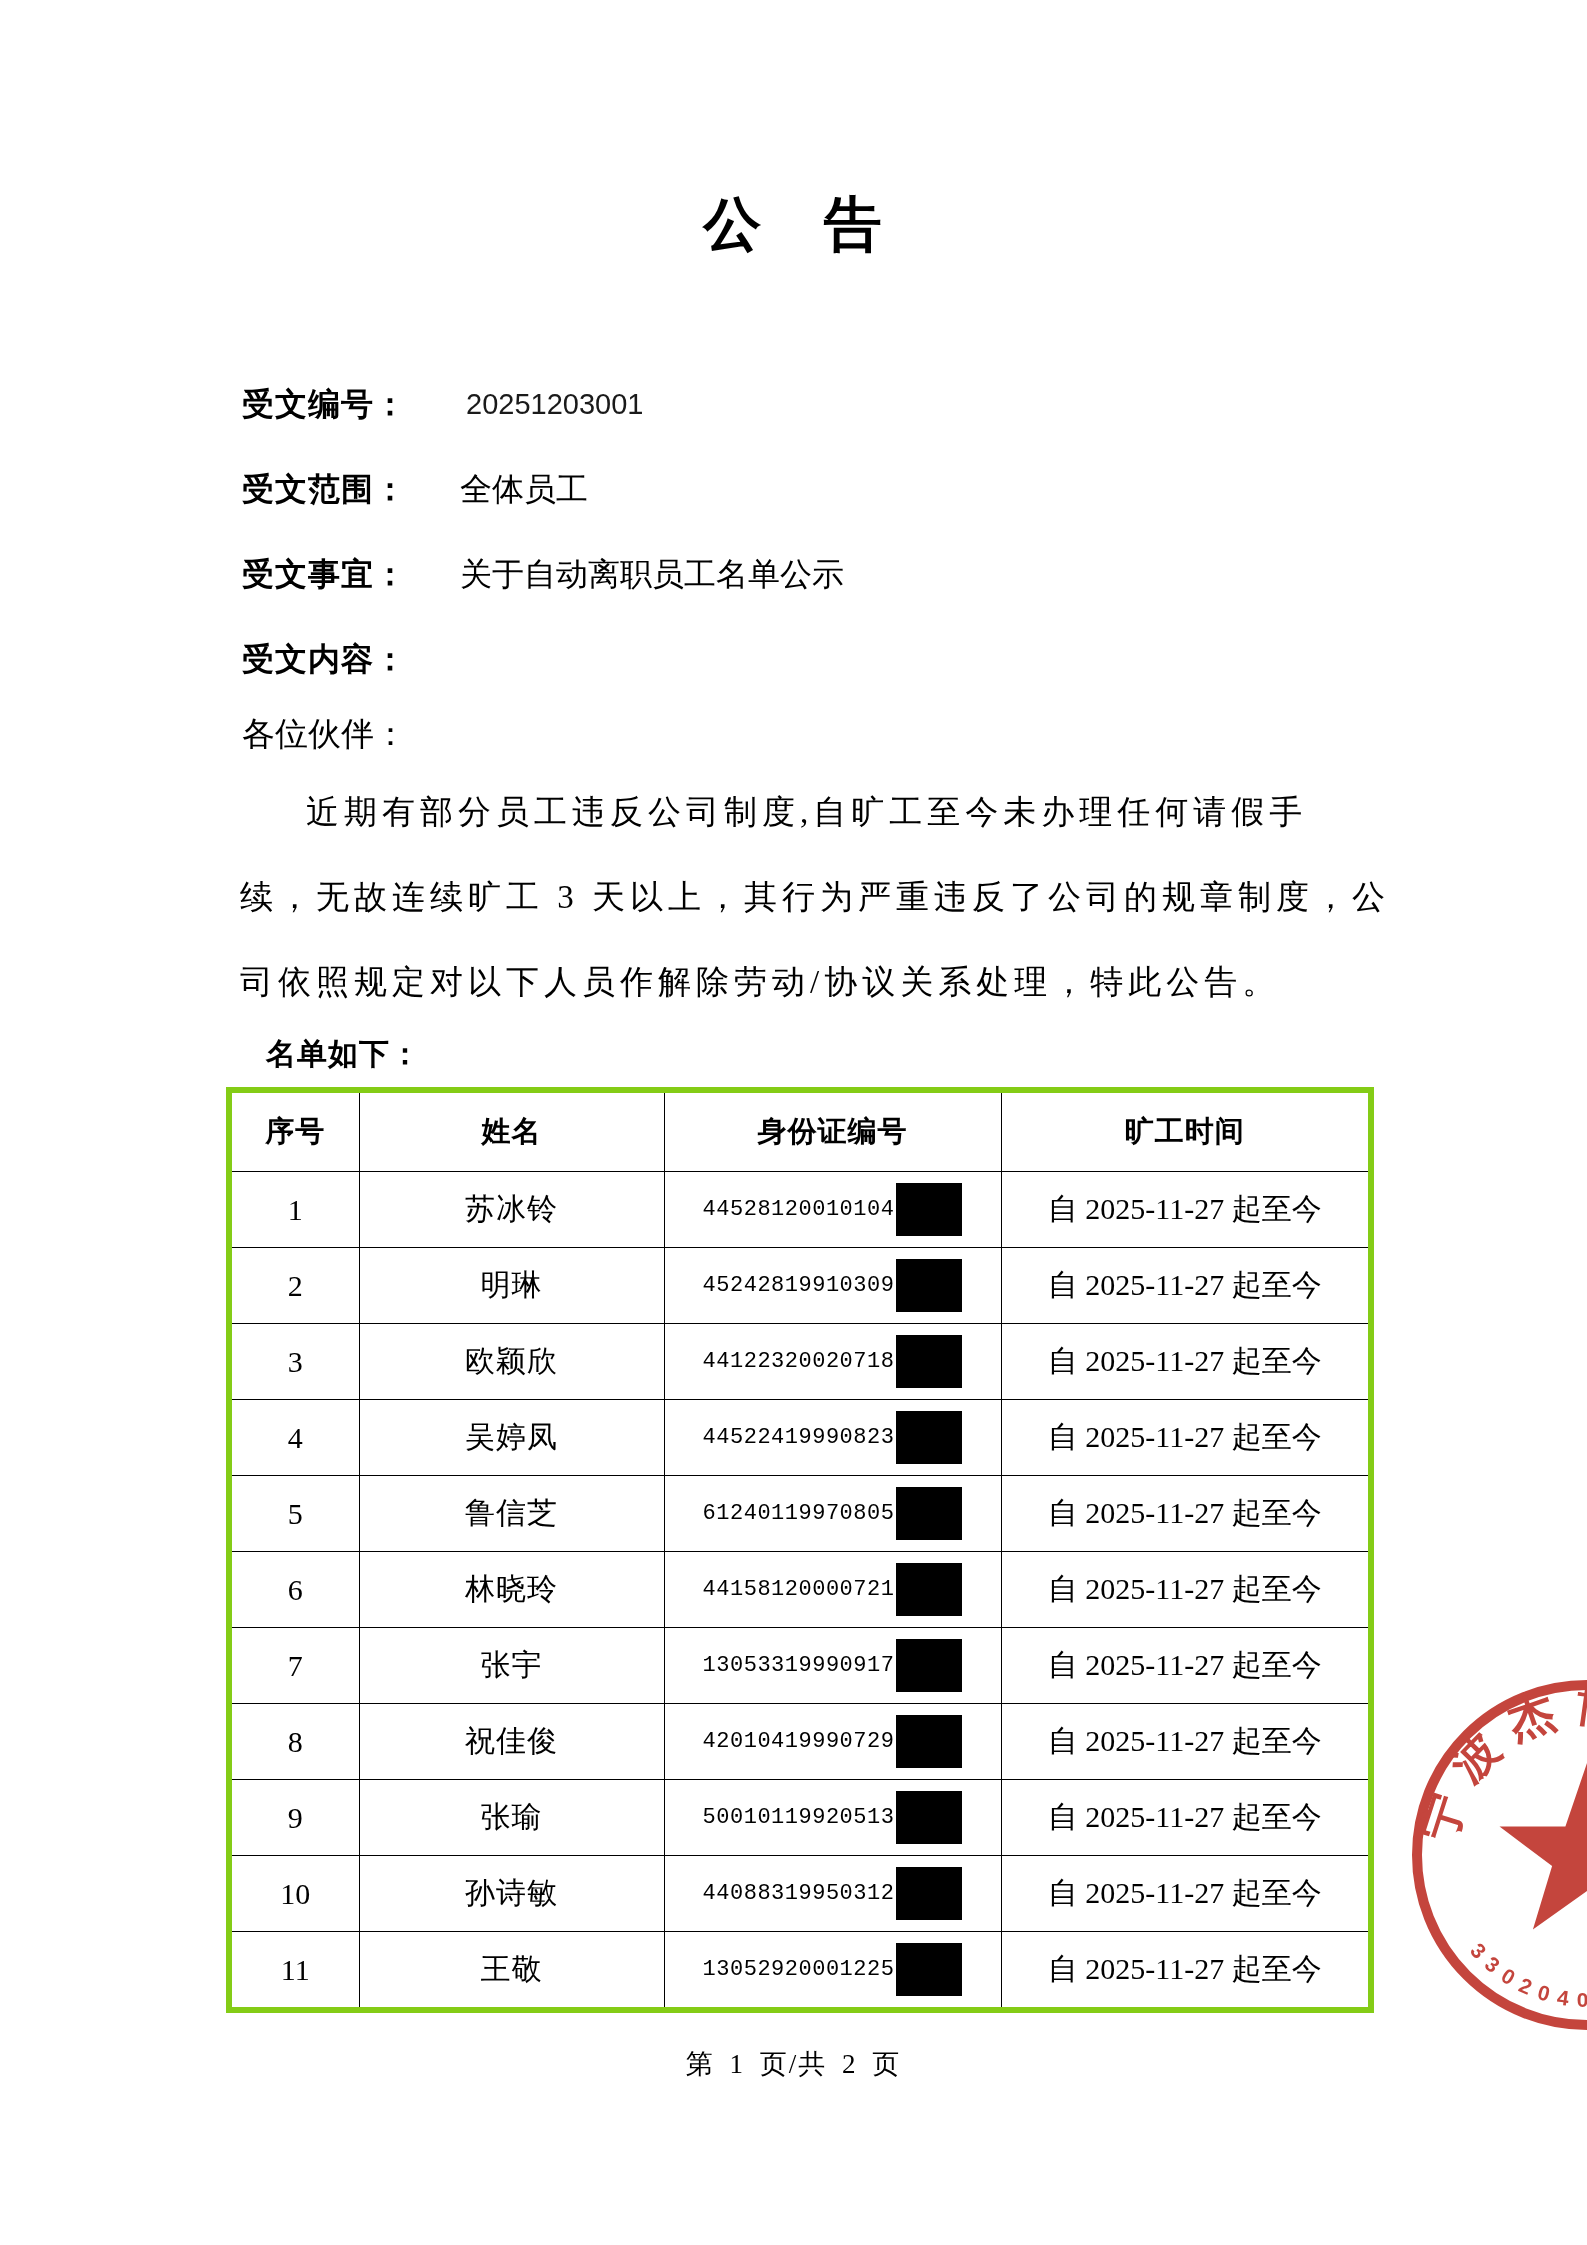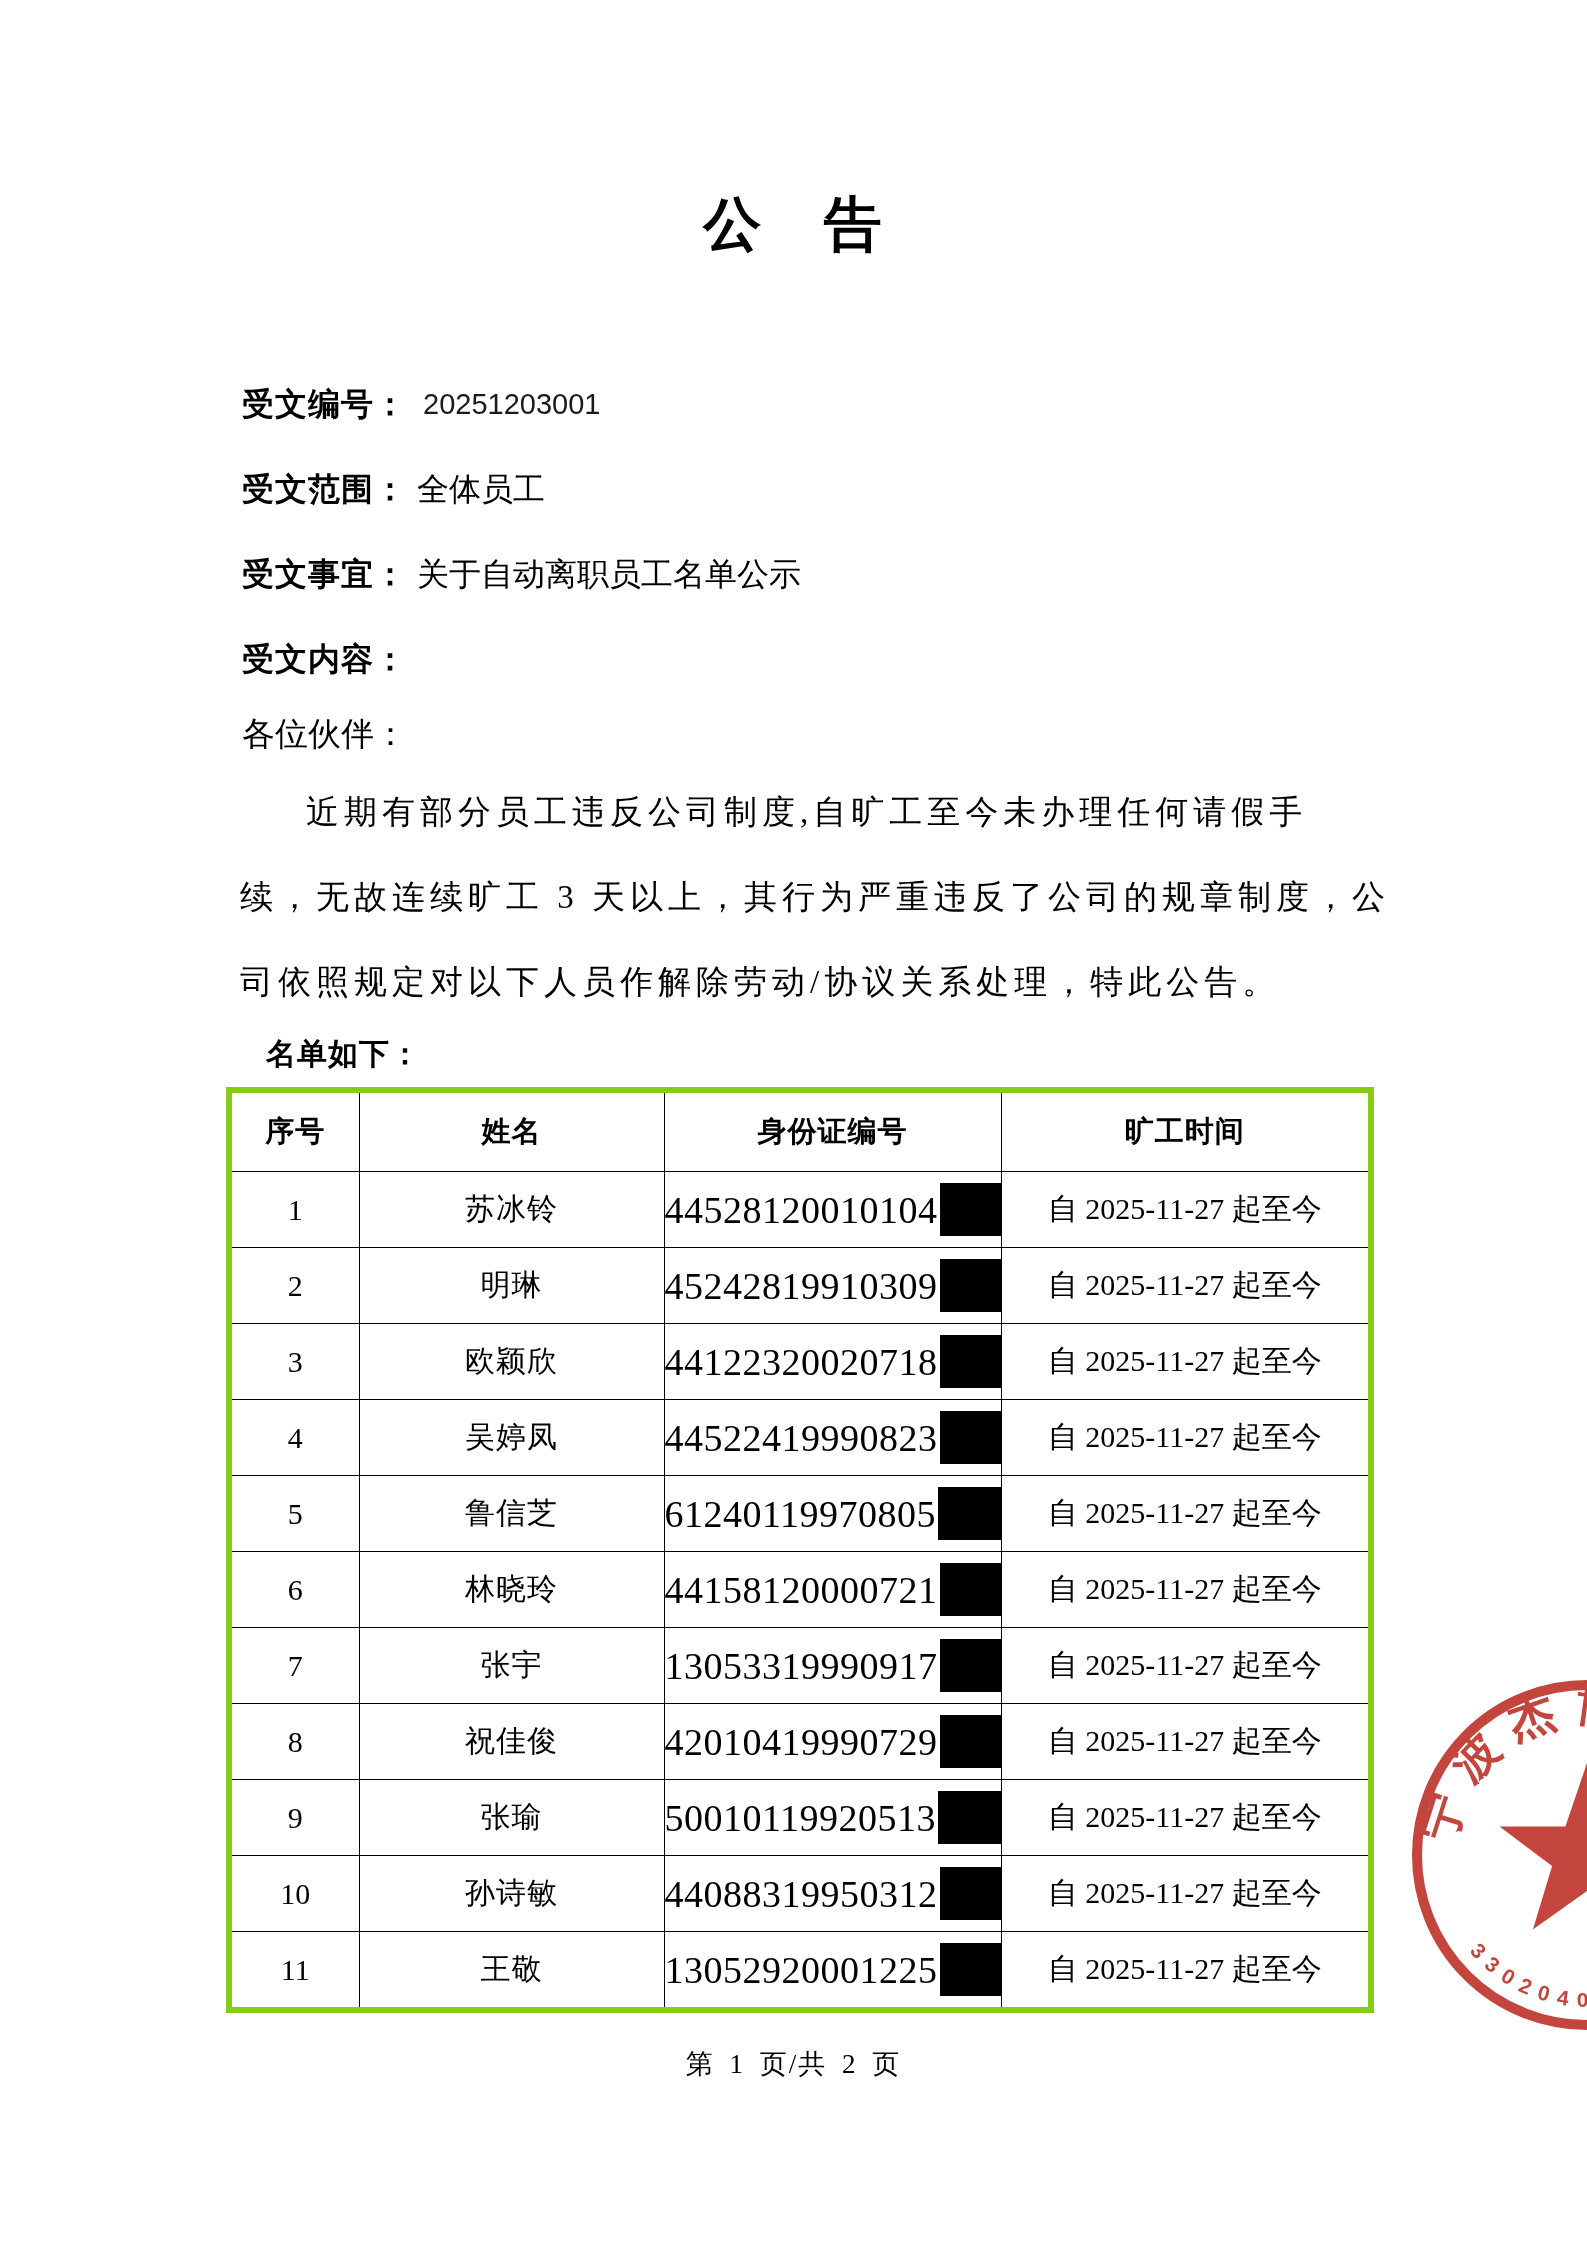--- a/index.html
+++ b/index.html
@@ -6,21 +6,21 @@
   .page{
     position:relative;width:1587px;height:2245px;background:#ffffff;
     overflow:hidden;color:#000;
     font-family:"Liberation Serif","DejaVu Serif",serif;
   }
   .doc-title{
     position:absolute;top:186px;left:0;right:0;text-align:center;
     font-size:58px;font-weight:700;word-spacing:44px;letter-spacing:2px;
   }
   .fields{position:absolute;top:362px;left:242px;}
-  .field-line{height:85px;display:flex;align-items:center;font-size:32px;}
+  .field-line{height:85px;display:flex;align-items:center;font-size:32px;gap:43px;}
   .field-label{font-weight:700;letter-spacing:1px;}
   .field-value{margin-left:10px;font-size:32px;}
   .field-value.numeric{
     font-family:"Liberation Sans","DejaVu Sans",sans-serif;
     font-size:29px;margin-left:16px;color:#1a1a1a;
   }
   .salutation{position:absolute;top:712px;left:242px;font-size:33px;}
   .paragraph{position:absolute;top:770px;left:240px;width:1160px;}
   .para-line{height:85px;line-height:85px;font-size:33px;letter-spacing:5px;white-space:nowrap;}
   .para-line.indent{padding-left:66px;}
@@ -28,21 +28,21 @@
   .roster{position:absolute;top:1087px;left:226px;}
   table.roster-table{border-collapse:collapse;table-layout:fixed;width:1142px;border:6px solid #84cc16;}
   table.roster-table th,table.roster-table td{
     border:1px solid #000;text-align:center;vertical-align:middle;padding:0;
   }
   table.roster-table th{height:78px;font-size:29px;font-weight:700;letter-spacing:1px;}
   table.roster-table td{height:75px;font-size:30px;}
   col.c-no{width:130px;}col.c-name{width:305px;}col.c-id{width:337px;}col.c-abs{width:370px;}
   td.cell-name{font-size:31px;letter-spacing:1px;}
   .id-wrap{display:flex;align-items:center;justify-content:center;}
-  .id-num{font-size:38px;letter-spacing:0.5px;}
+  .id-num{font-size:22px;letter-spacing:0.5px;font-family:Liberation Mono, monospace;}
   .redact{display:inline-block;width:66px;height:53px;background:#000;margin-left:2px;}
   .page-footer{
     position:absolute;top:2046px;left:0;right:0;text-align:center;
     font-size:27px;letter-spacing:2px;word-spacing:6px;
   }
   .seal{position:absolute;left:1395px;top:1663px;width:384px;height:384px;opacity:0.92;}
 </style>
 </head>
 <body>
 

